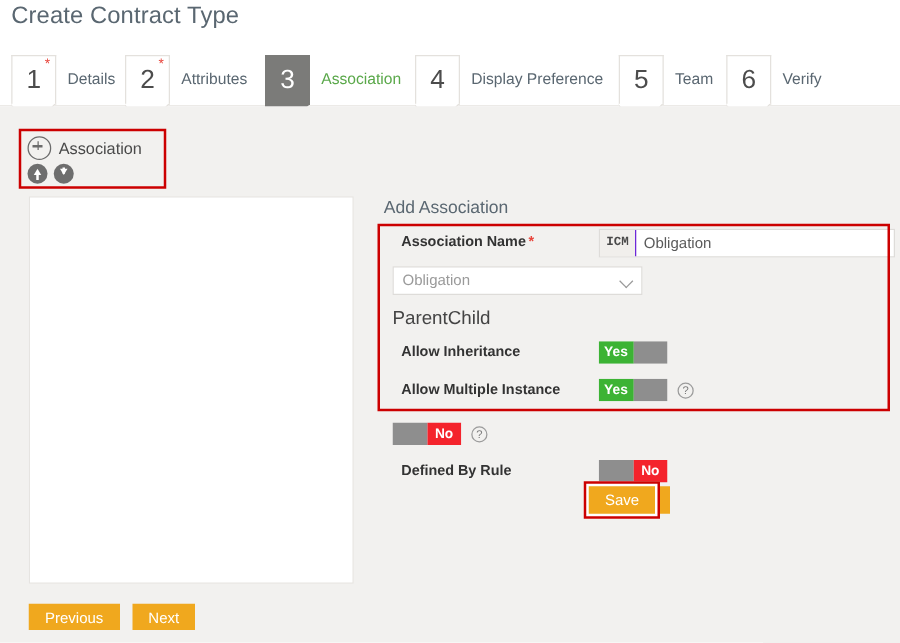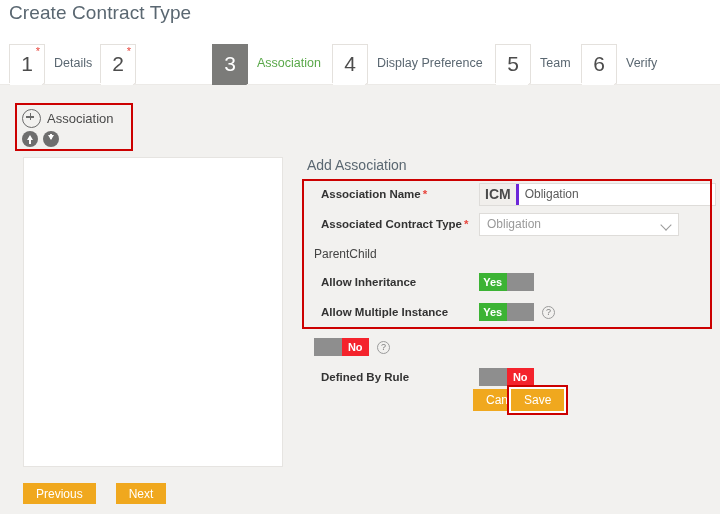--- a/index.html
+++ b/index.html
@@ -249,42 +249,43 @@
     padding-left: 7px;
     box-sizing: border-box;
     white-space: nowrap;
   }
   .row .lbl .req {
     color: #e8453c;
     font-weight: bold;
     margin-left: 2px;
   }
   .row .val {
-    font-size: 12px;
+    font-size: 15px;
     color: #444444;
   }
 
   
   .input-group {
     display: flex;
     height: 23px;
     border: 1px solid #dedcd9;
     background: #ffffff;
     box-sizing: border-box;
     width: 237px;
   }
   .input-prefix {
     background: #f1efec;
-    border-right: 3px solid #6d28d9;
-    font-size: 14px;
+    border-right: 1px solid #6d28d9;
+    font-size: 10px;
     color: #4a4a4a;
     font-weight: bold;
     display: flex;
     align-items: center;
     padding: 0 5px;
+    font-family: Liberation Mono, monospace;
   }
   .input-val {
     flex: 1;
     font-size: 12px;
     color: #5a5a5a;
     display: flex;
     align-items: center;
     padding-left: 6px;
   }
 
@@ -359,28 +360,27 @@
     padding: 0 13px;
     cursor: pointer;
     font-family: "Liberation Sans", sans-serif;
   }
   .save-highlight {
     position: absolute;
     border: 2px solid #cc0000;
     padding: 2px;
     background: #ffffff;
     box-sizing: content-box;
-    margin-left: 40px;
   }
   .footer-btns {
     position: absolute;
     left: 23px;
     top: 398px;
     display: flex;
-    gap: 20px;
+    gap: 10px;
   }
   .footer-btns .btn { height: 21px; }
 </style>
 </head>
 <body>
 
 <div class="page-title">Create Contract Type</div>
 
 <div class="wizard">
 
@@ -392,20 +392,21 @@
     </div>
     <div class="step-label">Details</div>
   </div>
 
   <div class="step" style="left:100px;">
     <div class="badge">
       <span class="num">2</span>
       <span class="star">*</span>
       <span class="tail"></span>
     </div>
+    <div class="step-label">Attributes</div>
   </div>
 
   <div class="step" style="left:212px;">
     <div class="badge active">
       <span class="num">3</span>
       <span class="tail"></span>
     </div>
     <div class="step-label current">Association</div>
   </div>
 
@@ -458,23 +459,20 @@
       <div class="lbl">
         <span>Association Name</span><span class="req">*</span>
       </div>
       <div class="input-group">
         <span class="input-prefix">ICM</span>
         <span class="input-val">Obligation</span>
       </div>
     </div>
 
     <div class="row" style="top:30px;">
-      <div class="lbl">
-        <span>Associated Contract Type</span><span class="req">*</span>
-      </div>
       <div class="select-box">
         <span>Obligation</span>
         <span class="caret"></span>
       </div>
     </div>
 
     <div class="row" style="top:60px;">
       <div class="val">ParentChild</div>
     </div>
 

